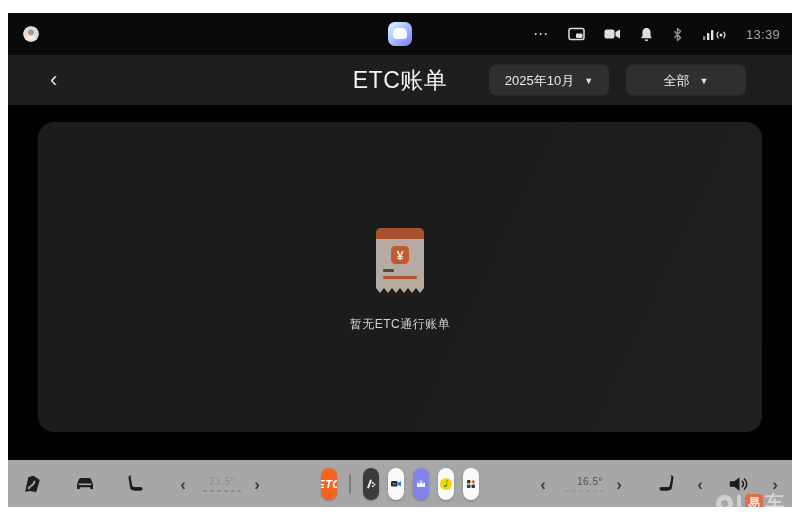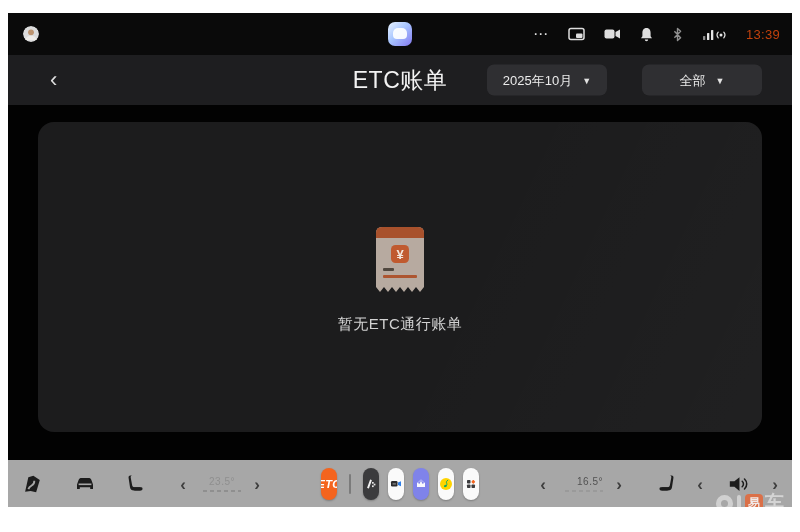--- a/index.html
+++ b/index.html
@@ -28,51 +28,51 @@
   }
   .assistant::after{
     content:"";position:absolute;left:5px;top:6px;width:14px;height:11px;
     border-radius:5px 5px 4px 4px;background:rgba(255,255,255,.92);
   }
   .status-right{
     position:absolute;right:12px;top:0;height:42px;display:flex;align-items:center;gap:19px;
   }
   .sicon{display:flex;align-items:center;justify-content:center;height:16px;cursor:pointer;}
   .more-glyph{color:#e0e0e0;font-size:15px;letter-spacing:1px;line-height:10px;}
-  .clock{color:#c2410c;font-size:13px;letter-spacing:.3px;text-align:center;}
+  .clock{color:#a3a3a3;font-size:13px;letter-spacing:.3px;text-align:center;}
   
   .header{
     position:absolute;top:42px;left:0;right:0;height:50px;background:#1e1e20;
   }
   .back-btn{
     position:absolute;left:34px;top:50%;transform:translateY(-50%);
     color:#dedede;font-size:22px;font-weight:300;line-height:1;cursor:pointer;padding:4px 8px;
   }
   .page-title{
     position:absolute;left:50%;top:50%;transform:translate(-50%,-50%);
     color:#f3f3f3;font-size:23px;font-weight:500;letter-spacing:.5px;white-space:nowrap;
   }
   .filters{
-    position:absolute;right:30px;top:50%;transform:translateY(-50%);
-    display:flex;gap:35px;
+    position:absolute;right:46px;top:50%;transform:translateY(-50%);
+    display:flex;gap:17px;
   }
   .pill{
     width:120px;height:31px;border-radius:7px;background:#2f2f32;
     display:flex;align-items:center;justify-content:center;gap:10px;
     color:#ebebeb;font-size:13px;cursor:pointer;white-space:nowrap;
   }
   .caret{font-size:9px;color:#e2e2e2;}
   
   .content{position:absolute;top:92px;left:0;right:0;bottom:47px;background:#020202;}
   .card{
     position:absolute;left:30px;top:17px;width:724px;height:310px;border-radius:16px;
     background:linear-gradient(295deg,rgba(255,255,255,0.02),rgba(255,255,255,0) 45%),#1c1c1d;
     display:flex;flex-direction:column;align-items:center;justify-content:center;
   }
-  .empty-msg{color:#d2d2d2;font-size:15px;margin-top:14px;letter-spacing:.5px;}
+  .empty-msg{color:#d2d2d2;font-size:12px;margin-top:14px;letter-spacing:.5px;}
   
   .dock{
     position:absolute;left:0;right:0;bottom:0;height:47px;background:#a7a7a7;
   }
   .dock-abs{position:absolute;top:50%;transform:translate(-50%,-50%);}
   .dock-ic{cursor:pointer;display:flex;align-items:center;justify-content:center;}
   .chev{
     color:#3e3e3e;font-size:17px;font-weight:600;line-height:1;cursor:pointer;
     padding:2px 4px;user-select:none;
   }

